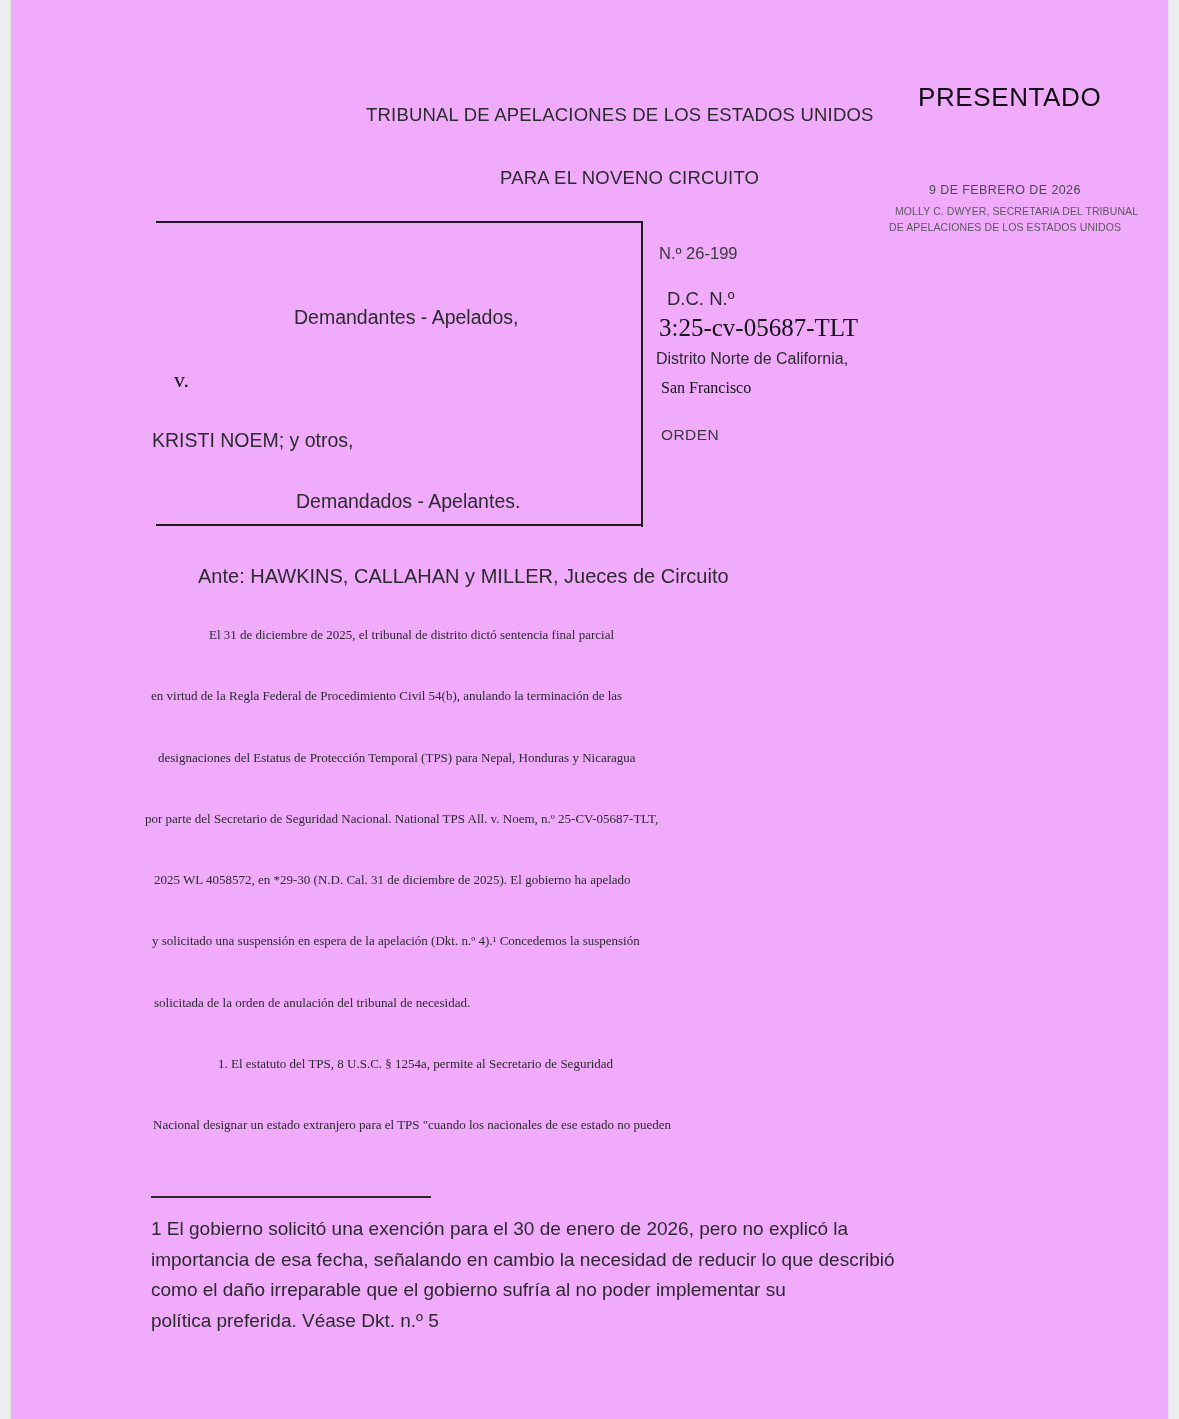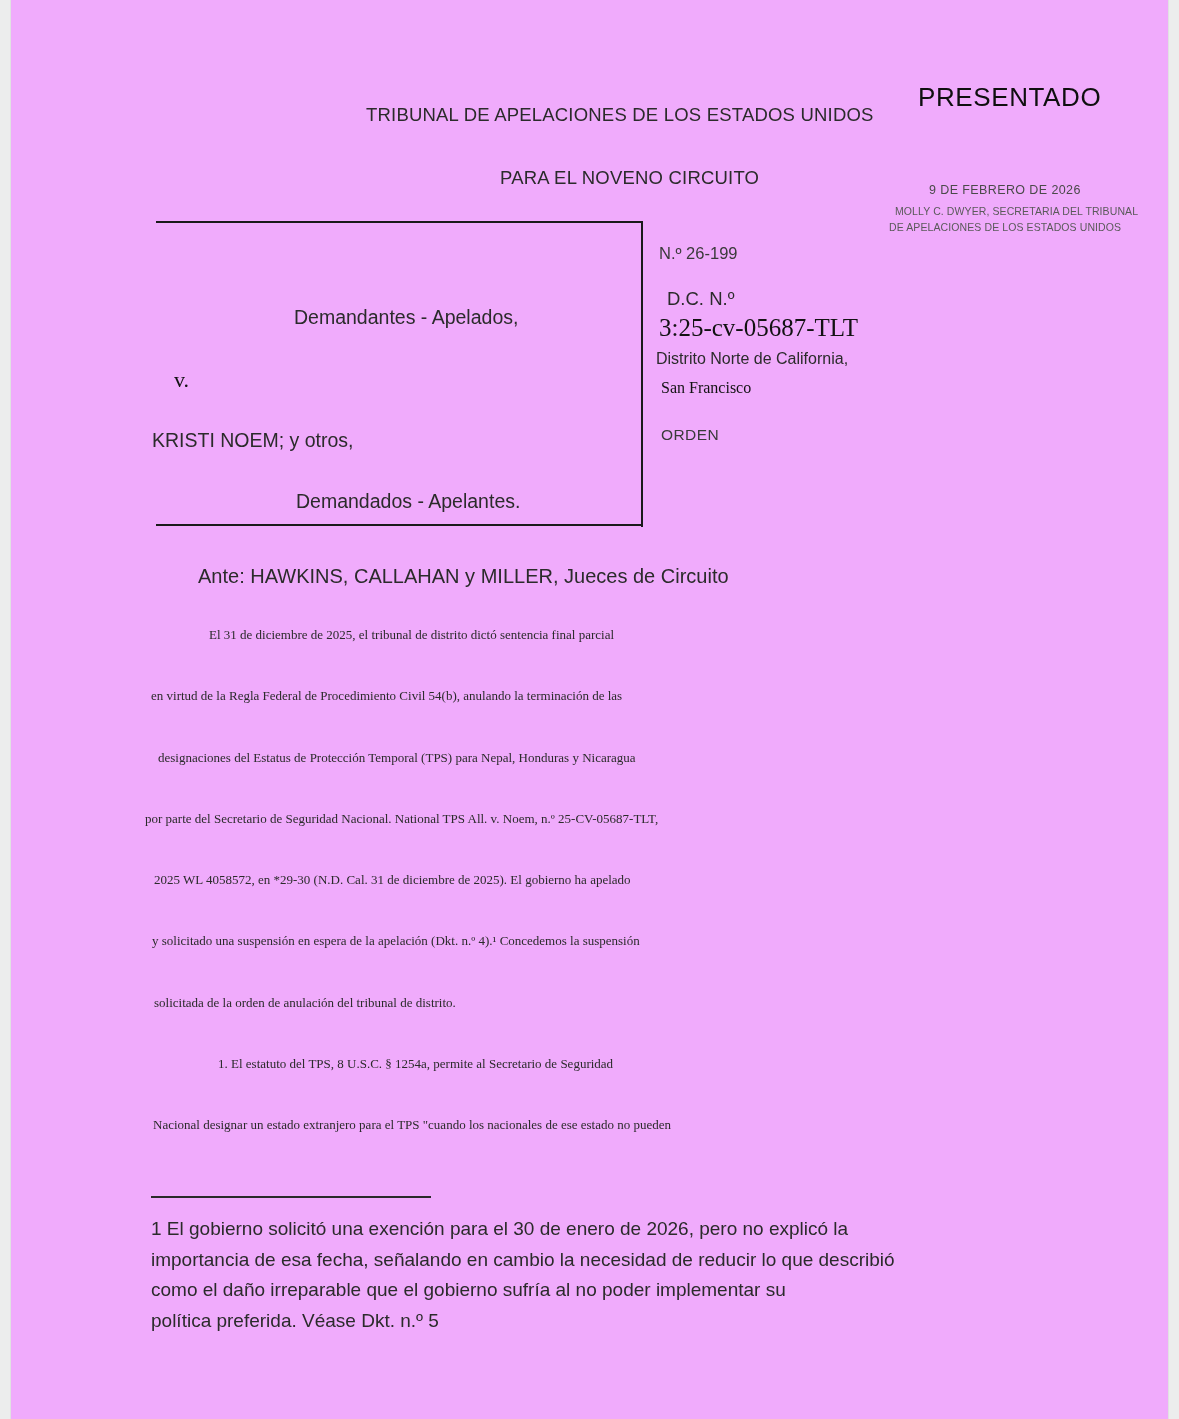--- a/index.html
+++ b/index.html
@@ -274,21 +274,21 @@
 
   <div class="panel-line">Ante: HAWKINS, CALLAHAN y MILLER, Jueces de Circuito</div>
 
   <div id="body-container">
       <div class="body-line" style="left: 198px; top: 627px;">El 31 de diciembre de 2025, el tribunal de distrito dictó sentencia final parcial</div>
       <div class="body-line" style="left: 140px; top: 688px;">en virtud de la Regla Federal de Procedimiento Civil 54(b), anulando la terminación de las</div>
       <div class="body-line" style="left: 147px; top: 750px;">designaciones del Estatus de Protección Temporal (TPS) para Nepal, Honduras y Nicaragua</div>
       <div class="body-line" style="left: 134px; top: 811px;">por parte del Secretario de Seguridad Nacional. National TPS All. v. Noem, n.º 25-CV-05687-TLT,</div>
       <div class="body-line" style="left: 143px; top: 872px;">2025 WL 4058572, en *29-30 (N.D. Cal. 31 de diciembre de 2025). El gobierno ha apelado</div>
       <div class="body-line" style="left: 141px; top: 933px;">y solicitado una suspensión en espera de la apelación (Dkt. n.º 4).¹ Concedemos la suspensión</div>
-      <div class="body-line" style="left: 143px; top: 995px;">solicitada de la orden de anulación del tribunal de distrito.</div>
+      <div class="body-line" style="left: 143px; top: 995px;">solicitada de la orden de anulación del tribunal de necesidad.</div>
       <div class="body-line" style="left: 207px; top: 1056px;">1. El estatuto del TPS, 8 U.S.C. § 1254a, permite al Secretario de Seguridad</div>
       <div class="body-line" style="left: 142px; top: 1117px;">Nacional designar un estado extranjero para el TPS "cuando los nacionales de ese estado no pueden</div>
     </div>
 
   <div class="footnote-rule"></div>
   <div id="footnote-container">
       <div class="footnote-line" style="top: 1218px;">1 El gobierno solicitó una exención para el 30 de enero de 2026, pero no explicó la</div>
       <div class="footnote-line" style="top: 1249px;">importancia de esa fecha, señalando en cambio la necesidad de reducir lo que describió</div>
       <div class="footnote-line" style="top: 1279px;">como el daño irreparable que el gobierno sufría al no poder implementar su</div>
       <div class="footnote-line" style="top: 1310px;">política preferida. Véase Dkt. n.º 5</div>

